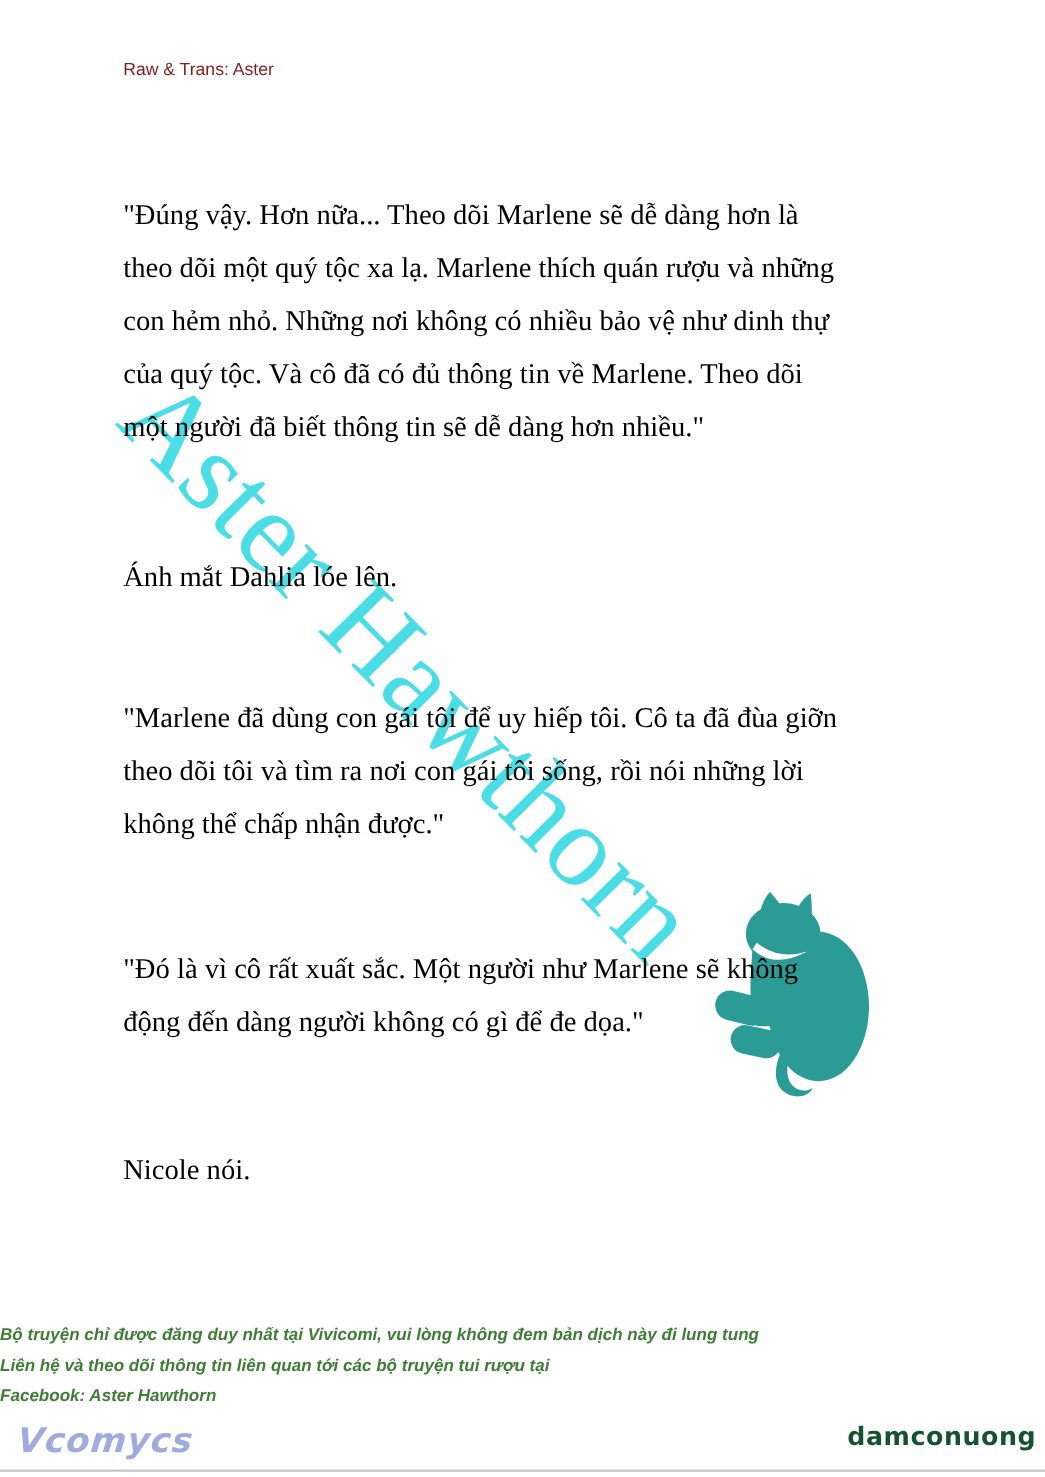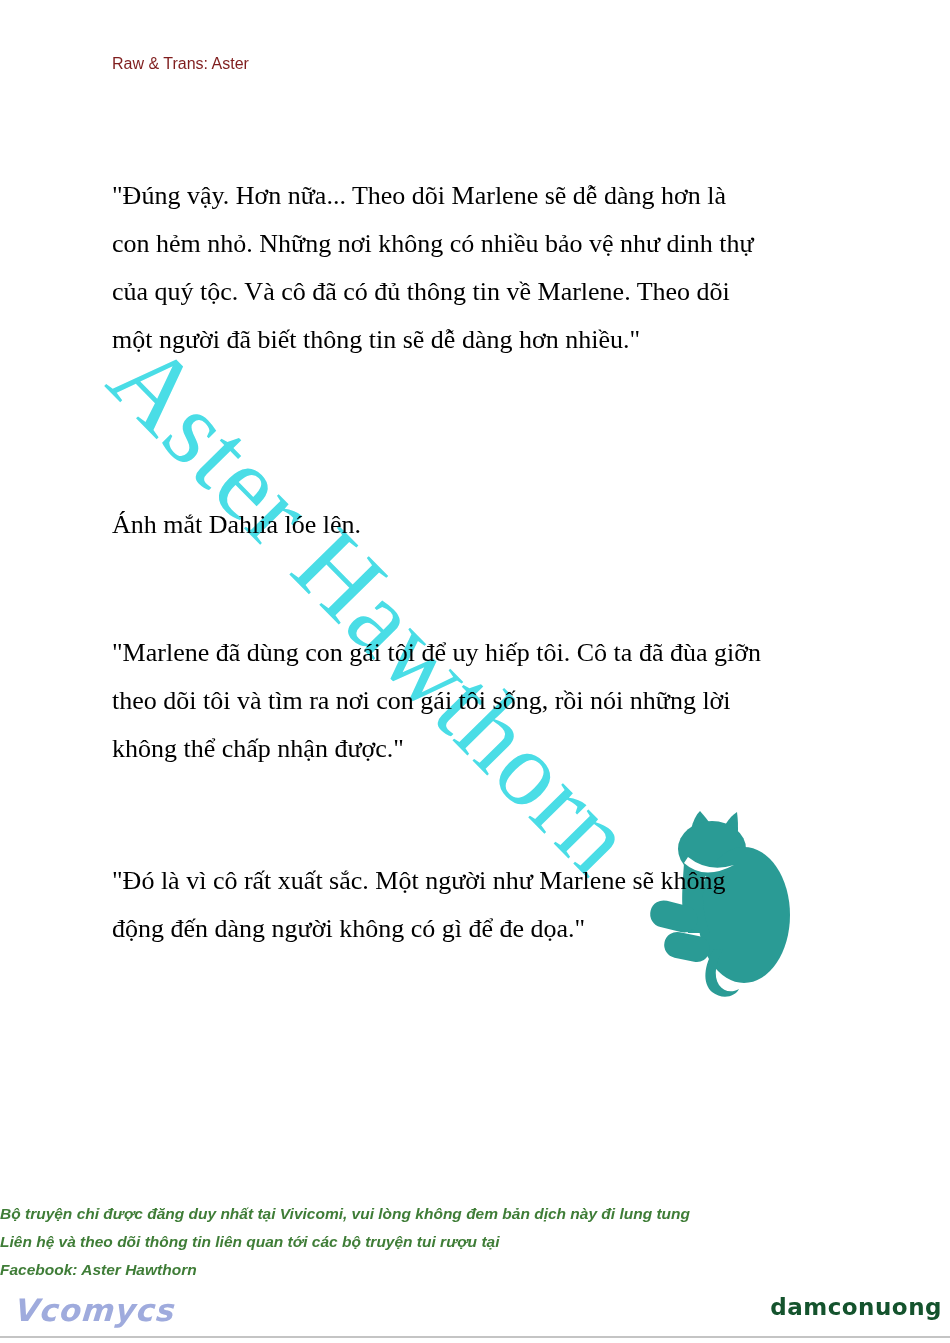--- a/index.html
+++ b/index.html
@@ -76,40 +76,44 @@
       <path d="M46,60 C44,90 42,110 50,130 L72,130 C62,105 64,80 70,64 Z"></path>
       <rect x="12" y="100" width="48" height="27" rx="13.5" transform="rotate(14 36 113)"></rect>
       <rect x="26" y="131" width="46" height="26" rx="13" transform="rotate(12 49 144)"></rect>
       <path d="M76,146 C66,162 64,180 74,189 C84,197 97,194 101,186 C94,190 86,189 81,182 C75,173 78,158 85,147 Z"></path>
       <path fill="#ffffff" d="M46,60 Q66,78 96,62 Q70,70 50,54 Z"></path>
     </g>
   </svg>
 
   <div class="para p1">
     <div class="line">"Đúng vậy. Hơn nữa... Theo dõi Marlene sẽ dễ dàng hơn là</div>
+    <div class="line">theo dõi một quý tộc xa lạ. Marlene thích quán rượu và những</div>
     <div class="line">con hẻm nhỏ. Những nơi không có nhiều bảo vệ như dinh thự</div>
     <div class="line">của quý tộc. Và cô đã có đủ thông tin về Marlene. Theo dõi</div>
     <div class="line">một người đã biết thông tin sẽ dễ dàng hơn nhiều."</div>
   </div>
 
   <div class="para p2">
     <div class="line">Ánh mắt Dahlia lóe lên.</div>
   </div>
 
   <div class="para p3">
     <div class="line">"Marlene đã dùng con gái tôi để uy hiếp tôi. Cô ta đã đùa giỡn</div>
     <div class="line">theo dõi tôi và tìm ra nơi con gái tôi sống, rồi nói những lời</div>
     <div class="line">không thể chấp nhận được."</div>
   </div>
 
   <div class="para p4">
     <div class="line">"Đó là vì cô rất xuất sắc. Một người như Marlene sẽ không</div>
     <div class="line">động đến dàng người không có gì để đe dọa."</div>
   </div>
 
+  <div class="para p5">
+    <div class="line">Nicole nói.</div>
+  </div>
 
   <div class="footer">
     <div class="footer-line">Bộ truyện chỉ được đăng duy nhất tại Vivicomi, vui lòng không đem bản dịch này đi lung tung</div>
     <div class="footer-line">Liên hệ và theo dõi thông tin liên quan tới các bộ truyện tui rượu tại</div>
     <div class="footer-line">Facebook: Aster Hawthorn</div>
   </div>
 
   <div class="vcomycs">Vcomycs</div>
 
   <div class="damconuong">damconuong</div>

